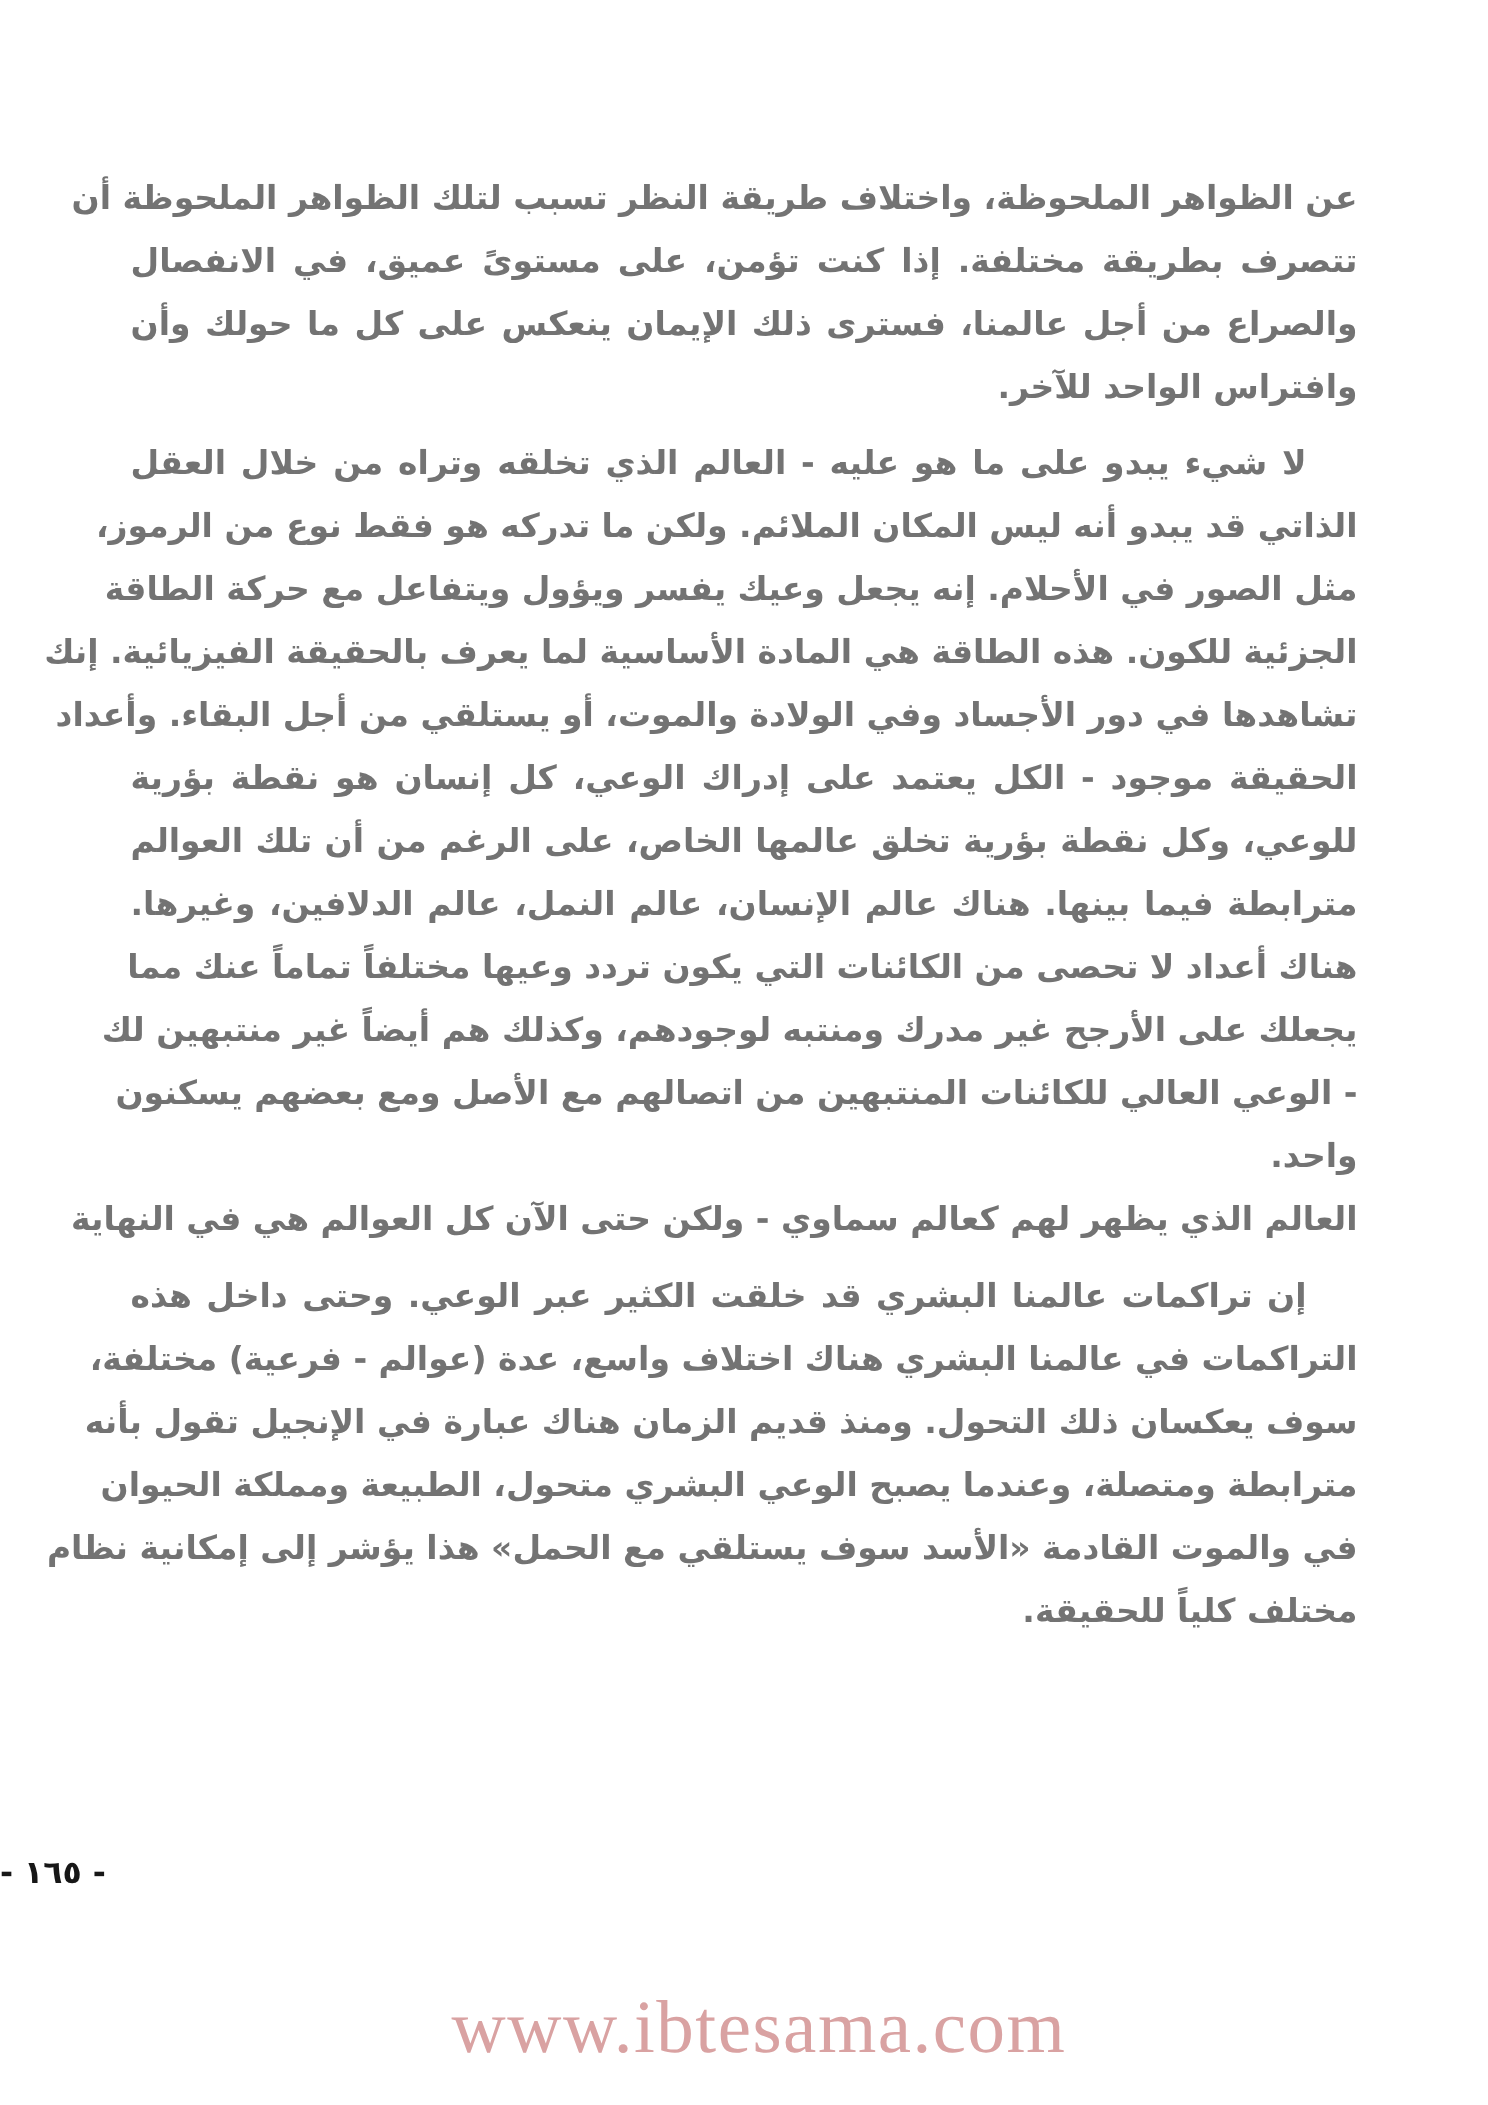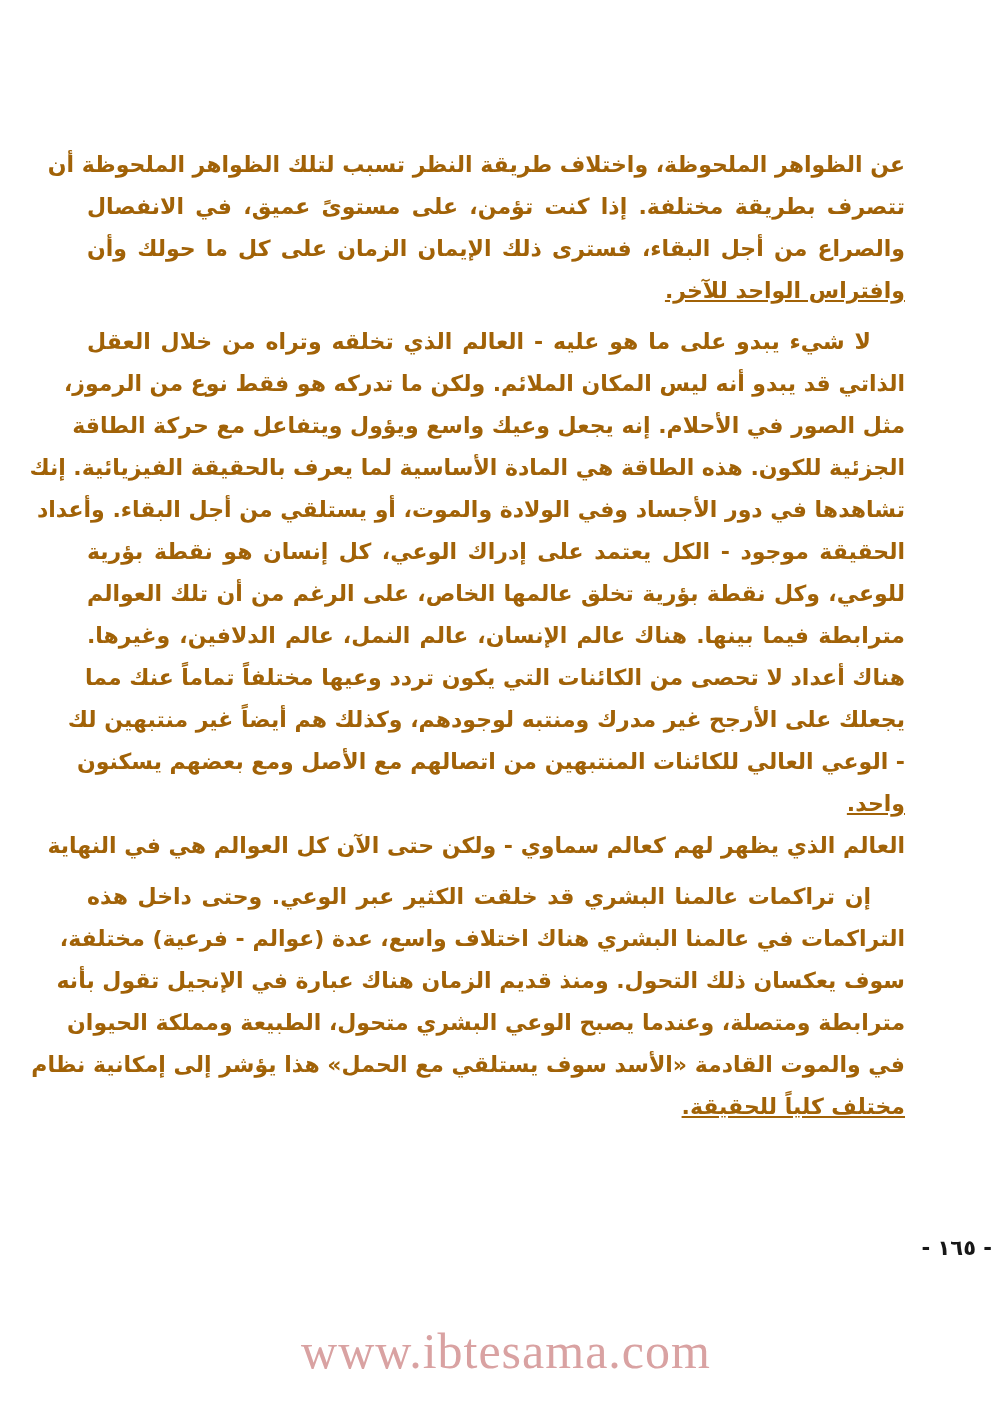--- a/index.html
+++ b/index.html
@@ -34,31 +34,30 @@
     font-size: 22px;
     font-weight: bold;
     letter-spacing: 0px;
     text-align: justify;
     text-align-last: justify;
     white-space: nowrap;
   }
   .line.last {
     text-align: right;
     text-align-last: right;
-    text-decoration: underline;
   }
   .para.indent .line:first-child {
     padding-right: 34px;
   }
   .page-number {
     position: absolute;
     top: 1236px;
     left: 0;
     width: 100%;
-    text-align: right;
+    text-align: left;
     direction: rtl;
     font-size: 21px;
     font-weight: bold;
     color: #171717;
   }
   .watermark {
     position: absolute;
     top: 1322px;
     left: 0;
     width: 100%;
@@ -68,31 +67,31 @@
     letter-spacing: 1px;
     transform: translateX(10px);
     user-select: none;
   }
 </style>
 </head>
 <body>
 
 <div class="page" style="background: rgb(255, 255, 255);">
 
-  <div class="text-block" id="text-block" style="color: #a16207; margin-top: 32px;">
+  <div class="text-block" id="text-block" style="color: #737373;">
       <div class="para">
         <div class="line">عن الظواهر الملحوظة، واختلاف طريقة النظر تسبب لتلك الظواهر الملحوظة أن</div>
         <div class="line">تتصرف بطريقة مختلفة. إذا كنت تؤمن، على مستوىً عميق، في الانفصال</div>
-        <div class="line">والصراع من أجل البقاء، فسترى ذلك الإيمان الزمان على كل ما حولك وأن</div>
+        <div class="line">والصراع من أجل عالمنا، فسترى ذلك الإيمان ينعكس على كل ما حولك وأن</div>
         <div class="line last">وافتراس الواحد للآخر.</div>
       </div>
       <div class="para indent">
         <div class="line">لا شيء يبدو على ما هو عليه - العالم الذي تخلقه وتراه من خلال العقل</div>
         <div class="line">الذاتي قد يبدو أنه ليس المكان الملائم. ولكن ما تدركه هو فقط نوع من الرموز،</div>
-        <div class="line">مثل الصور في الأحلام. إنه يجعل وعيك واسع ويؤول ويتفاعل مع حركة الطاقة</div>
+        <div class="line">مثل الصور في الأحلام. إنه يجعل وعيك يفسر ويؤول ويتفاعل مع حركة الطاقة</div>
         <div class="line">الجزئية للكون. هذه الطاقة هي المادة الأساسية لما يعرف بالحقيقة الفيزيائية. إنك</div>
         <div class="line">تشاهدها في دور الأجساد وفي الولادة والموت، أو يستلقي من أجل البقاء. وأعداد</div>
         <div class="line">الحقيقة موجود - الكل يعتمد على إدراك الوعي، كل إنسان هو نقطة بؤرية</div>
         <div class="line">للوعي، وكل نقطة بؤرية تخلق عالمها الخاص، على الرغم من أن تلك العوالم</div>
         <div class="line">مترابطة فيما بينها. هناك عالم الإنسان، عالم النمل، عالم الدلافين، وغيرها.</div>
         <div class="line">هناك أعداد لا تحصى من الكائنات التي يكون تردد وعيها مختلفاً تماماً عنك مما</div>
         <div class="line">يجعلك على الأرجح غير مدرك ومنتبه لوجودهم، وكذلك هم أيضاً غير منتبهين لك</div>
         <div class="line">- الوعي العالي للكائنات المنتبهين من اتصالهم مع الأصل ومع بعضهم يسكنون</div>
         <div class="line last">واحد.</div>
         <div class="line">العالم الذي يظهر لهم كعالم سماوي - ولكن حتى الآن كل العوالم هي في النهاية</div>

